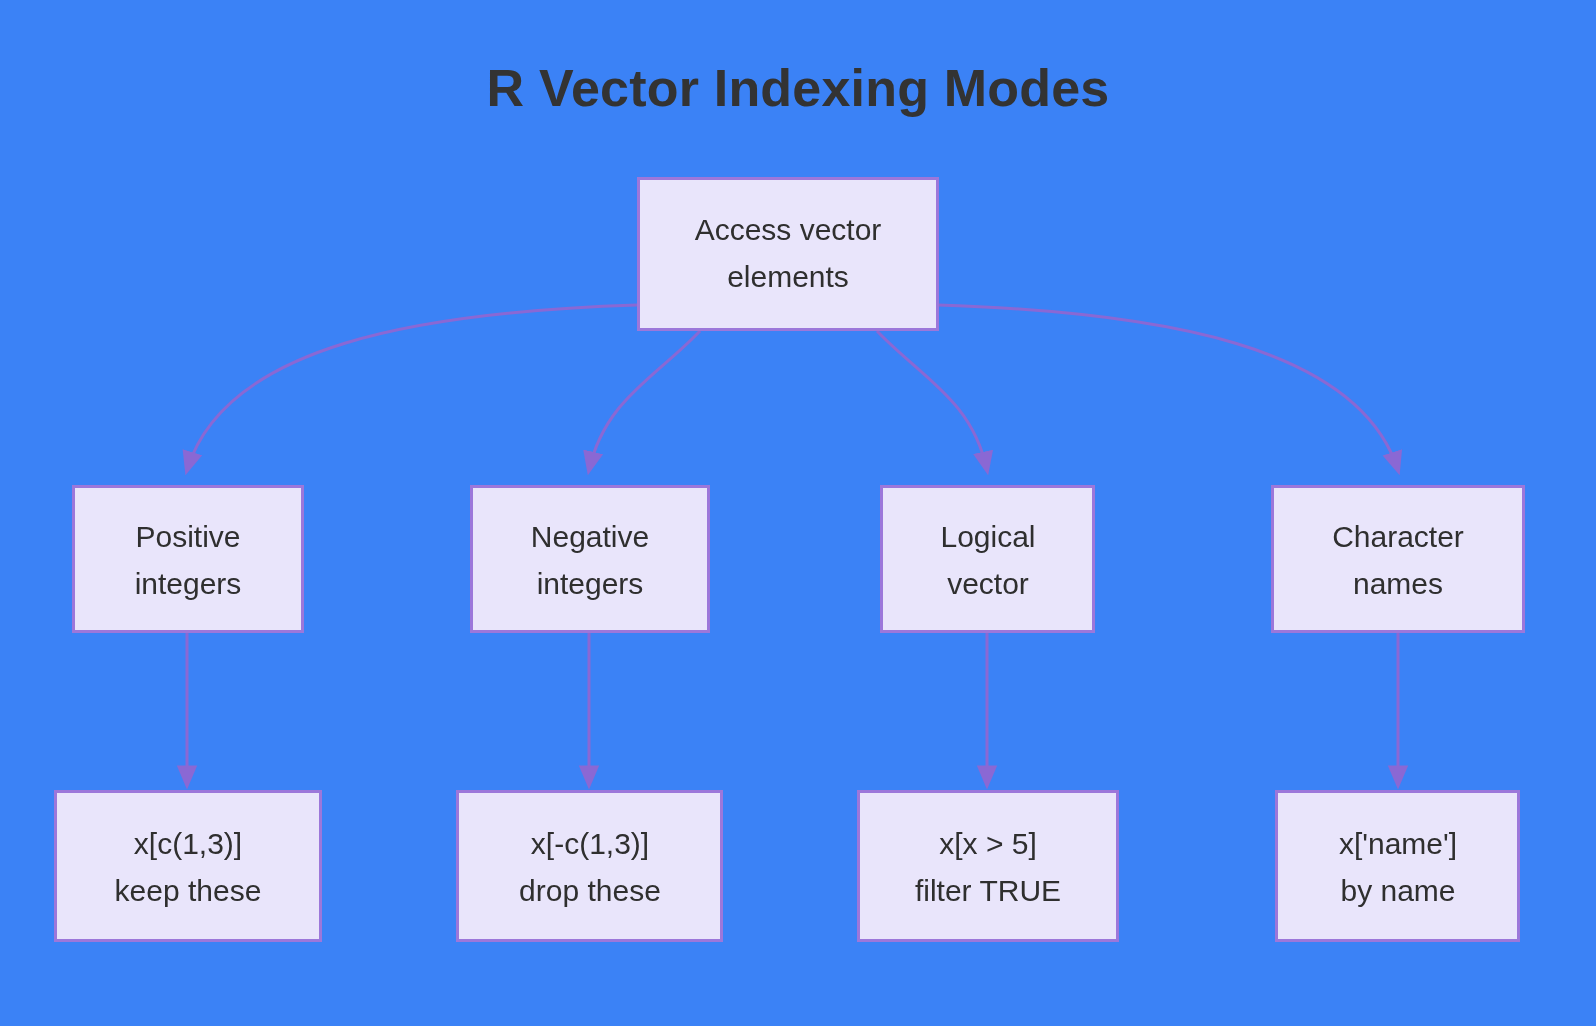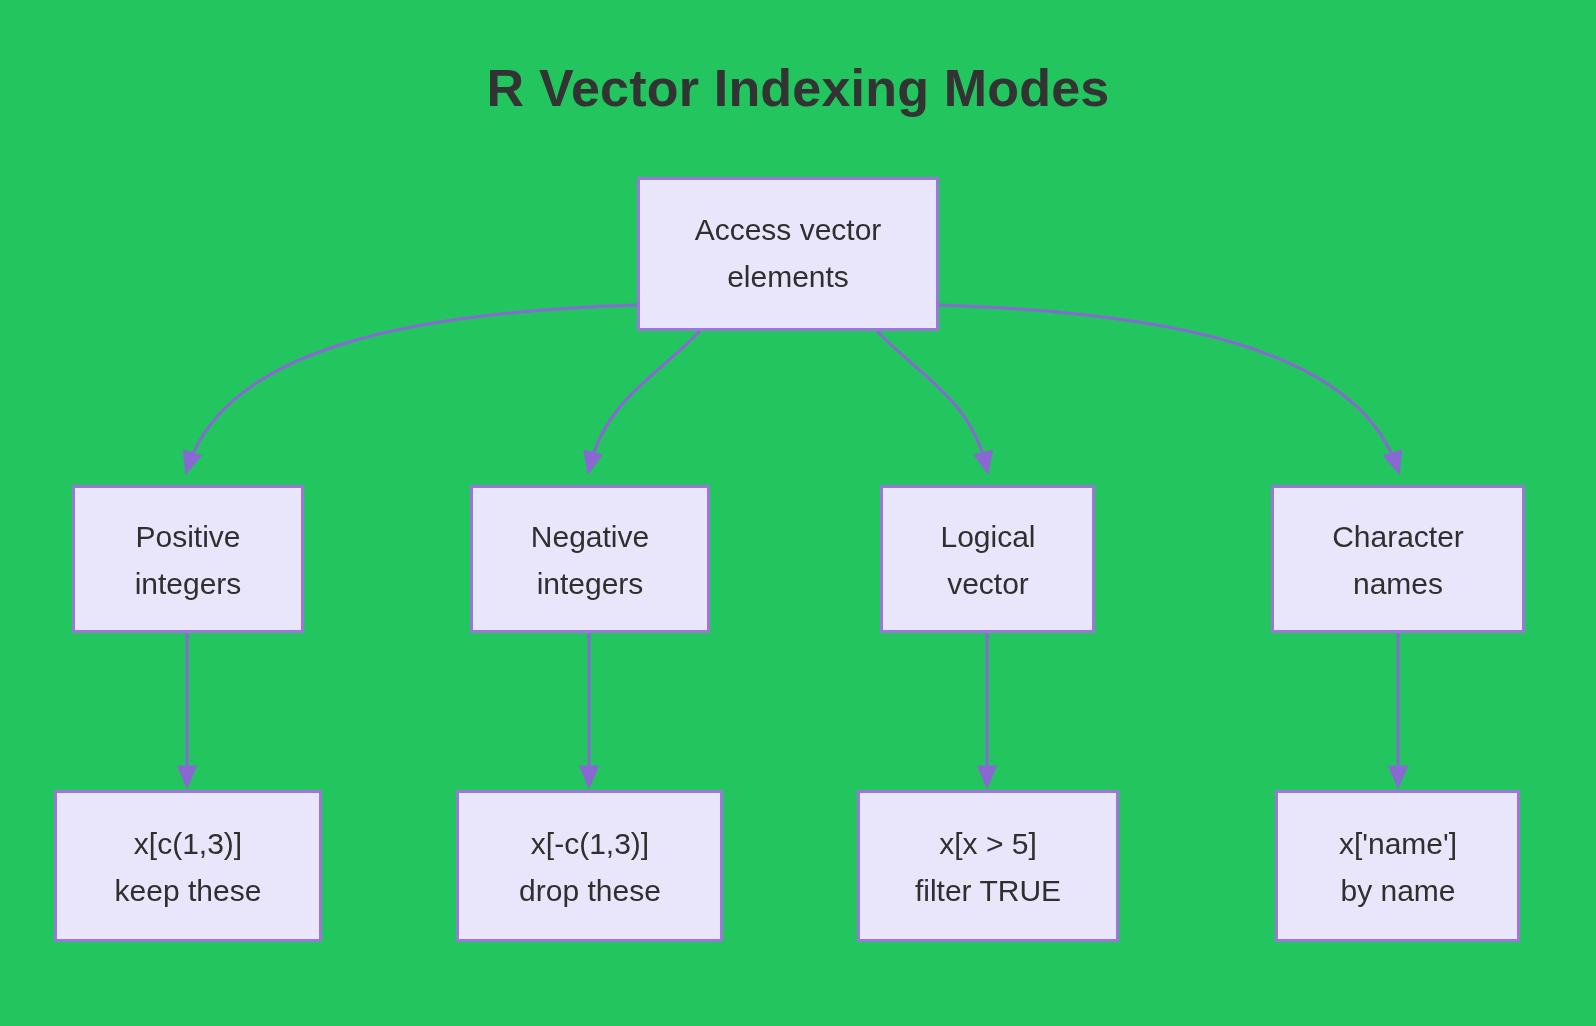--- a/index.html
+++ b/index.html
@@ -10,21 +10,21 @@
   body {
     width: 1596px;
     height: 1026px;
     font-family: "Liberation Sans", sans-serif;
     overflow: hidden;
   }
   #canvas {
     position: relative;
     width: 1596px;
     height: 1026px;
-    background: #22c55e;
+    background: #3b82f6;
     text-decoration: underline;
   }
   .diagram-title {
     position: absolute;
     left: 0;
     top: 58px;
     width: 1596px;
     text-align: center;
     font-size: 52px;
     font-weight: 600;

